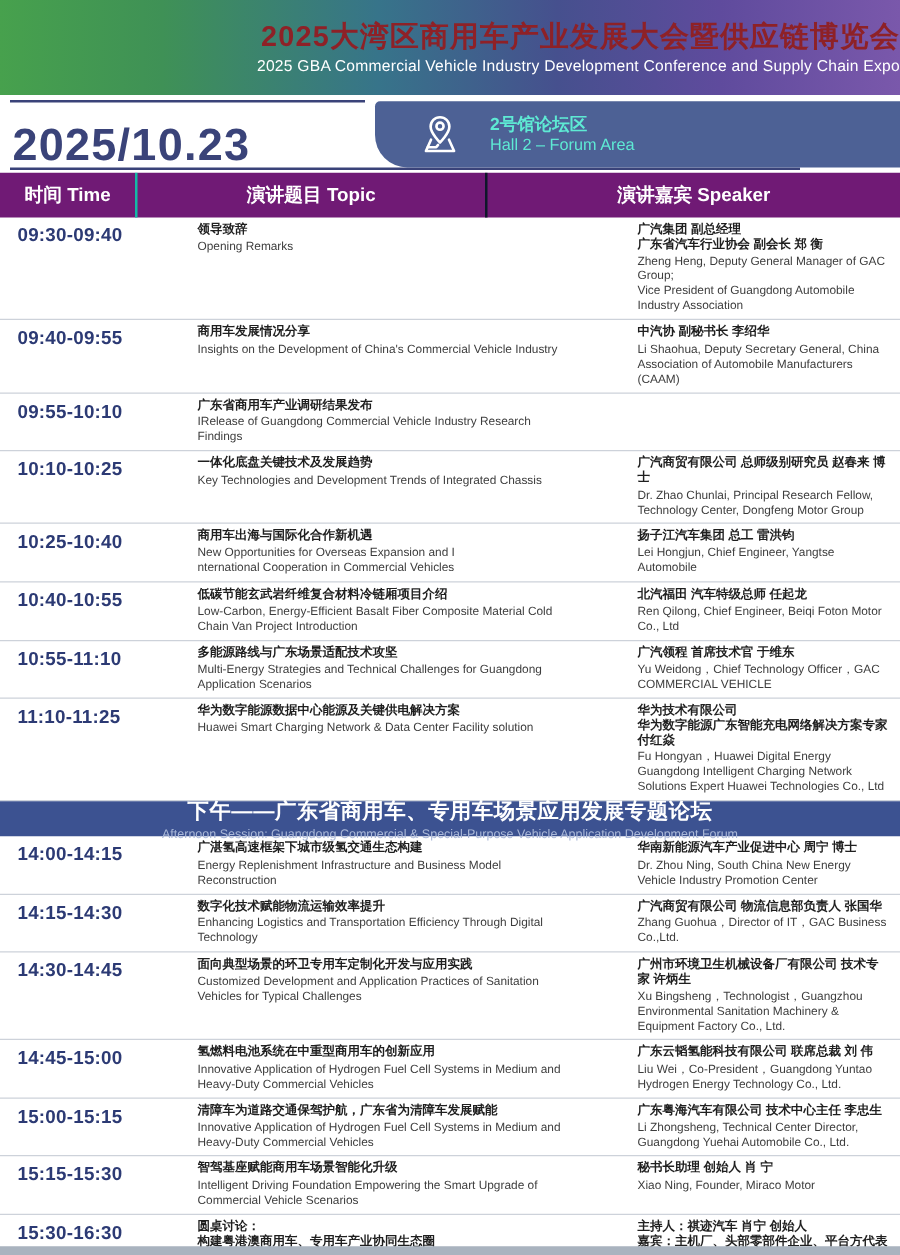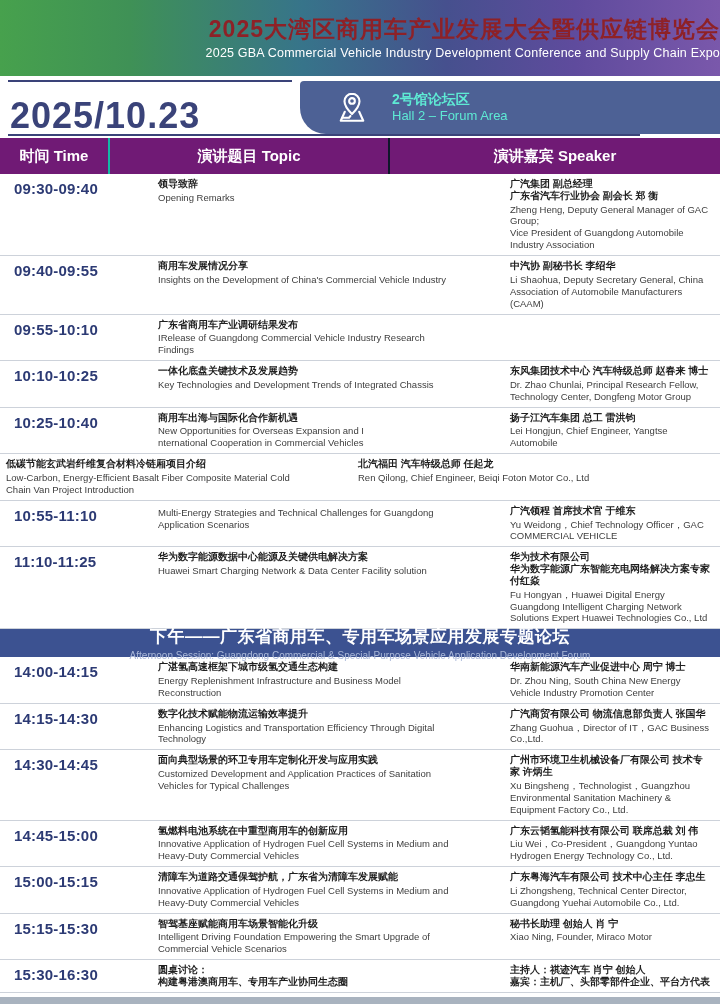--- a/index.html
+++ b/index.html
@@ -123,52 +123,54 @@
     </div>
   </div>
 
   <div class="row">
     <div class="c-time">10:10-10:25</div>
     <div class="c-topic">
       <div class="zh">一体化底盘关键技术及发展趋势</div>
       <div class="en">Key Technologies and Development Trends of Integrated Chassis</div>
     </div>
     <div class="c-speaker">
-      <div class="zh">东风集团技术中心 汽车特级总师 赵春来 博士</div>
+      <div class="zh">广汽商贸有限公司 总师级别研究员 赵春来 博士</div>
       <div class="en">Dr. Zhao Chunlai, Principal Research Fellow, Technology Center, Dongfeng Motor Group</div>
     </div>
   </div>
 
   <div class="row">
     <div class="c-time">10:25-10:40</div>
     <div class="c-topic">
       <div class="zh">商用车出海与国际化合作新机遇</div>
       <div class="en">New Opportunities for Overseas Expansion and I
 nternational Cooperation in Commercial Vehicles</div>
     </div>
     <div class="c-speaker">
       <div class="zh">扬子江汽车集团 总工 雷洪钧</div>
       <div class="en">Lei Hongjun, Chief Engineer, Yangtse Automobile</div>
     </div>
   </div>
 
   <div class="row">
+    <div class="c-time">10:40-10:55</div>
     <div class="c-topic">
       <div class="zh">低碳节能玄武岩纤维复合材料冷链厢项目介绍</div>
       <div class="en">Low-Carbon, Energy-Efficient Basalt Fiber Composite Material Cold Chain Van Project Introduction</div>
     </div>
     <div class="c-speaker">
       <div class="zh">北汽福田 汽车特级总师 任起龙</div>
       <div class="en">Ren Qilong, Chief Engineer, Beiqi Foton Motor Co., Ltd</div>
     </div>
   </div>
 
   <div class="row">
     <div class="c-time">10:55-11:10</div>
     <div class="c-topic">
+      <div class="zh">多能源路线与广东场景适配技术攻坚</div>
       <div class="en">Multi-Energy Strategies and Technical Challenges for Guangdong Application Scenarios</div>
     </div>
     <div class="c-speaker">
       <div class="zh">广汽领程 首席技术官  于维东</div>
       <div class="en">Yu Weidong，Chief Technology Officer，GAC COMMERCIAL VEHICLE</div>
     </div>
   </div>
 
   <div class="row">
     <div class="c-time">11:10-11:25</div>

